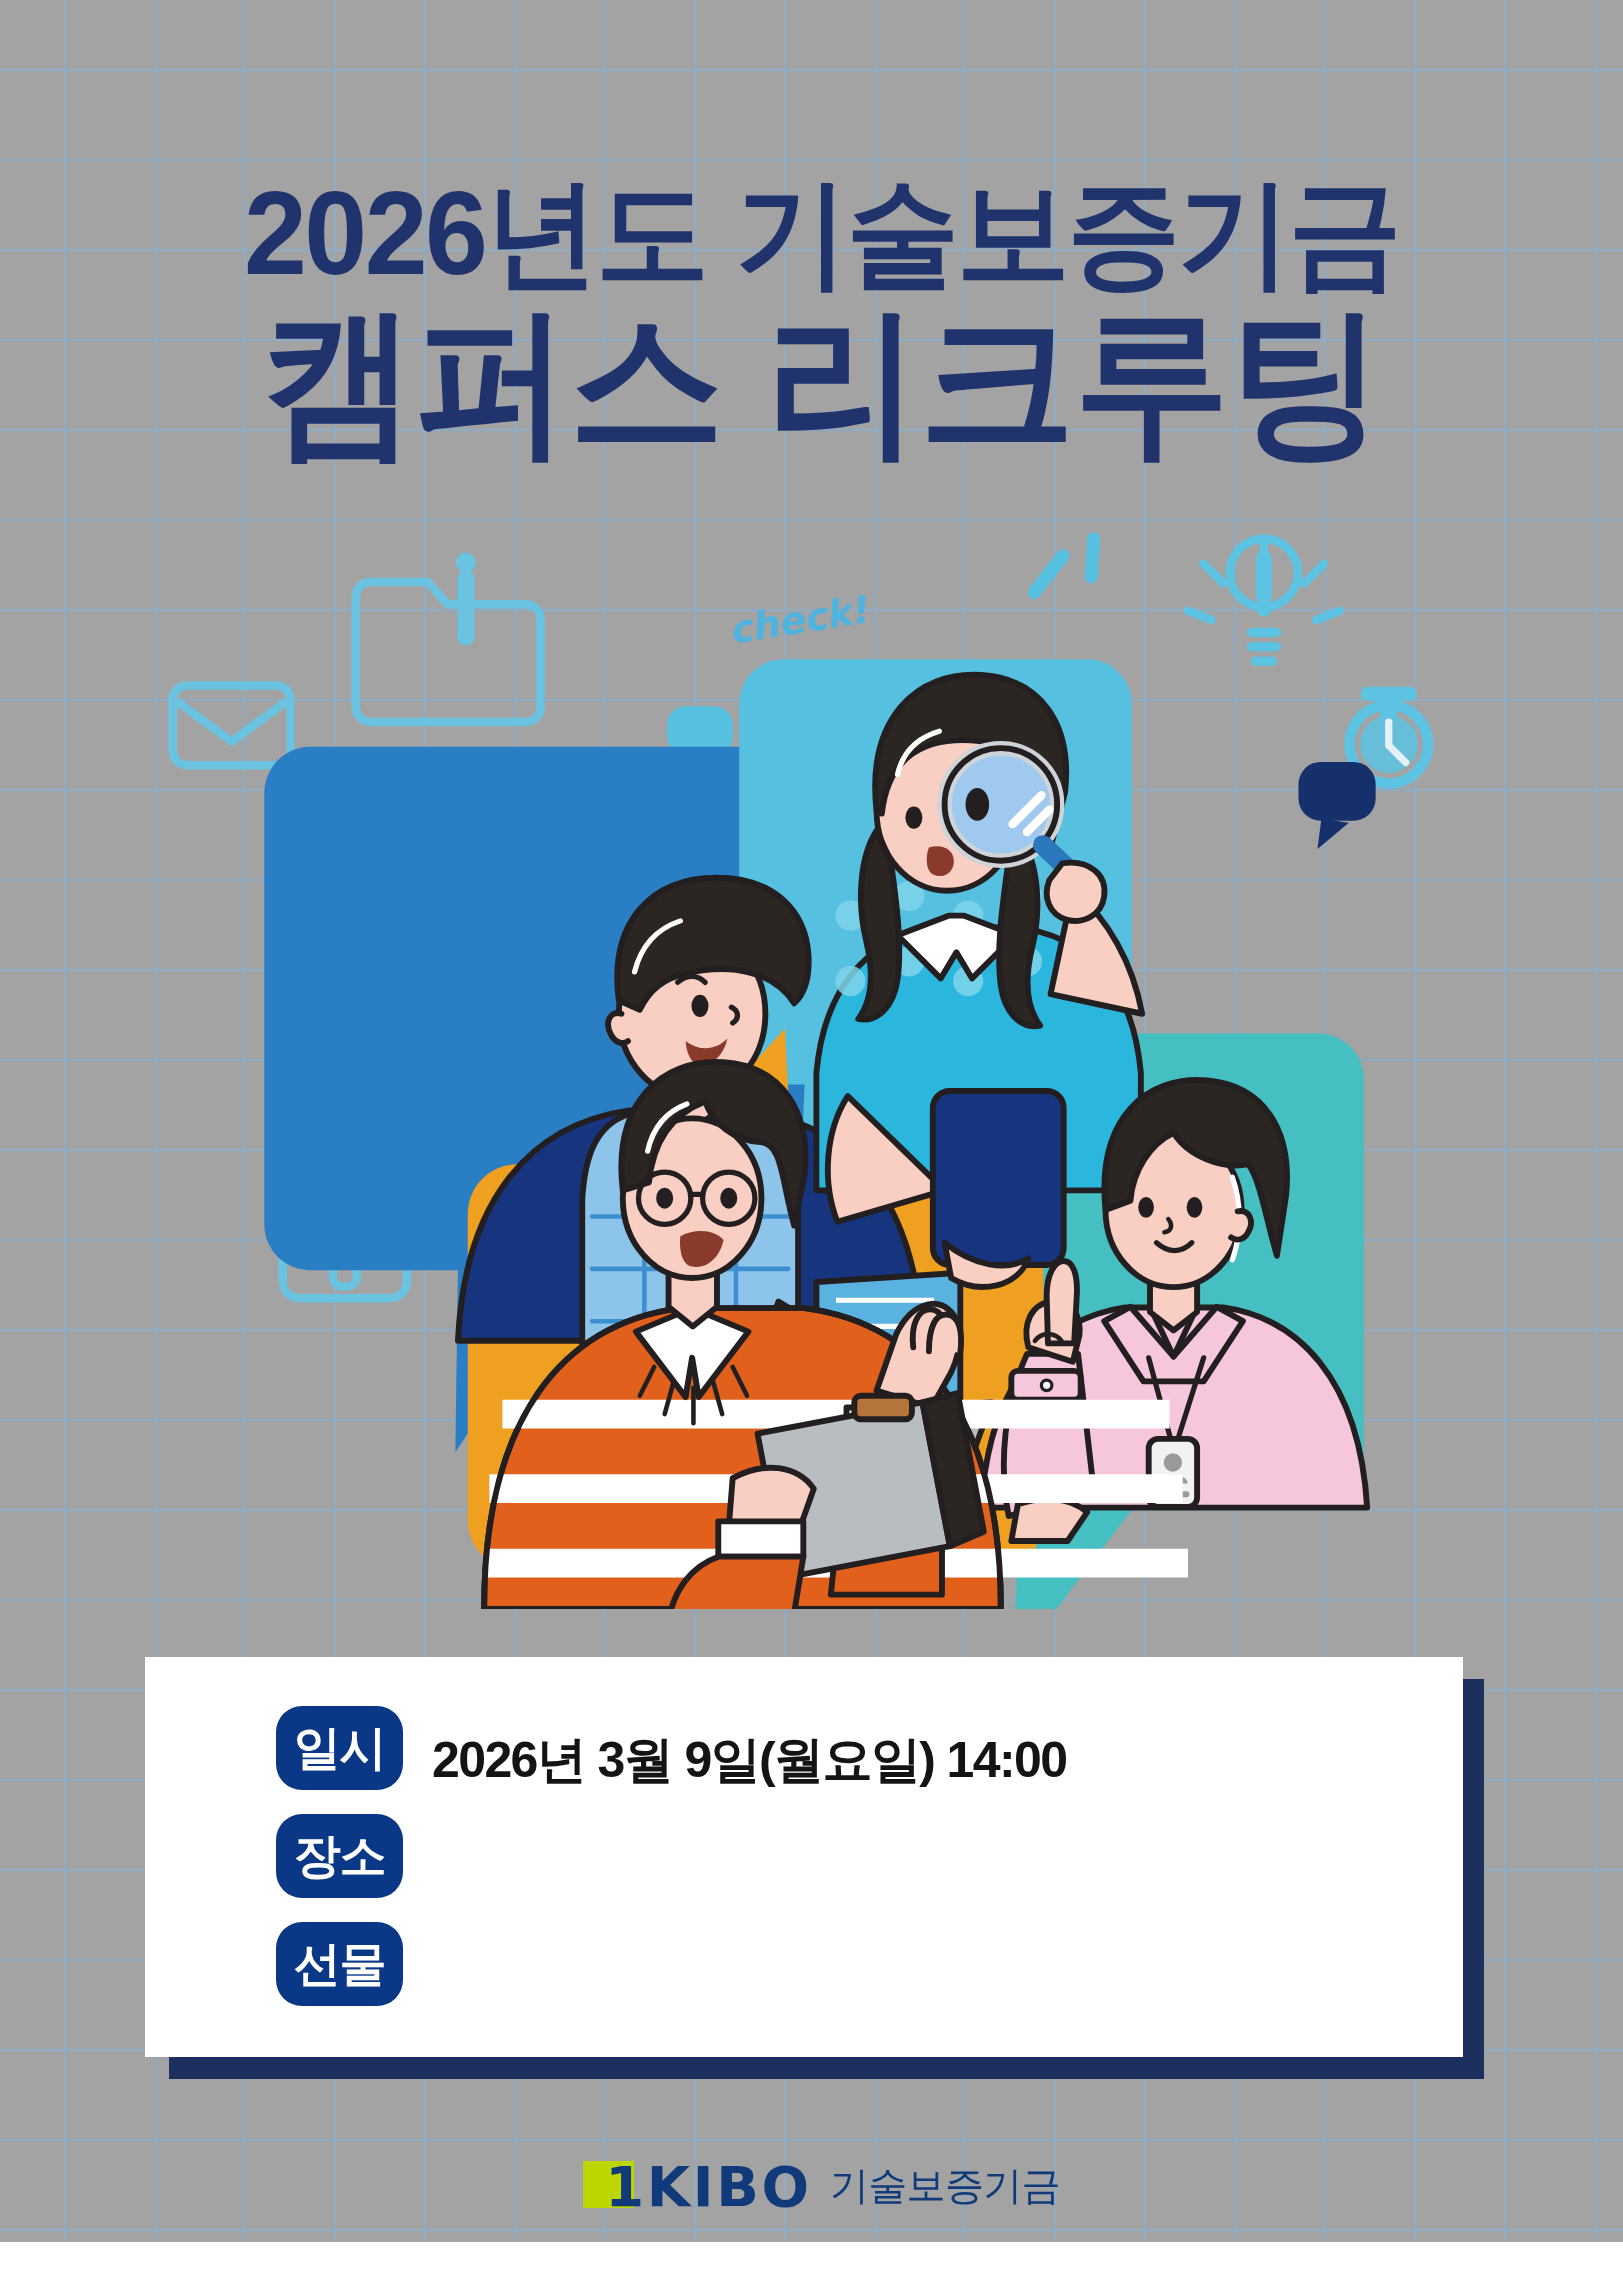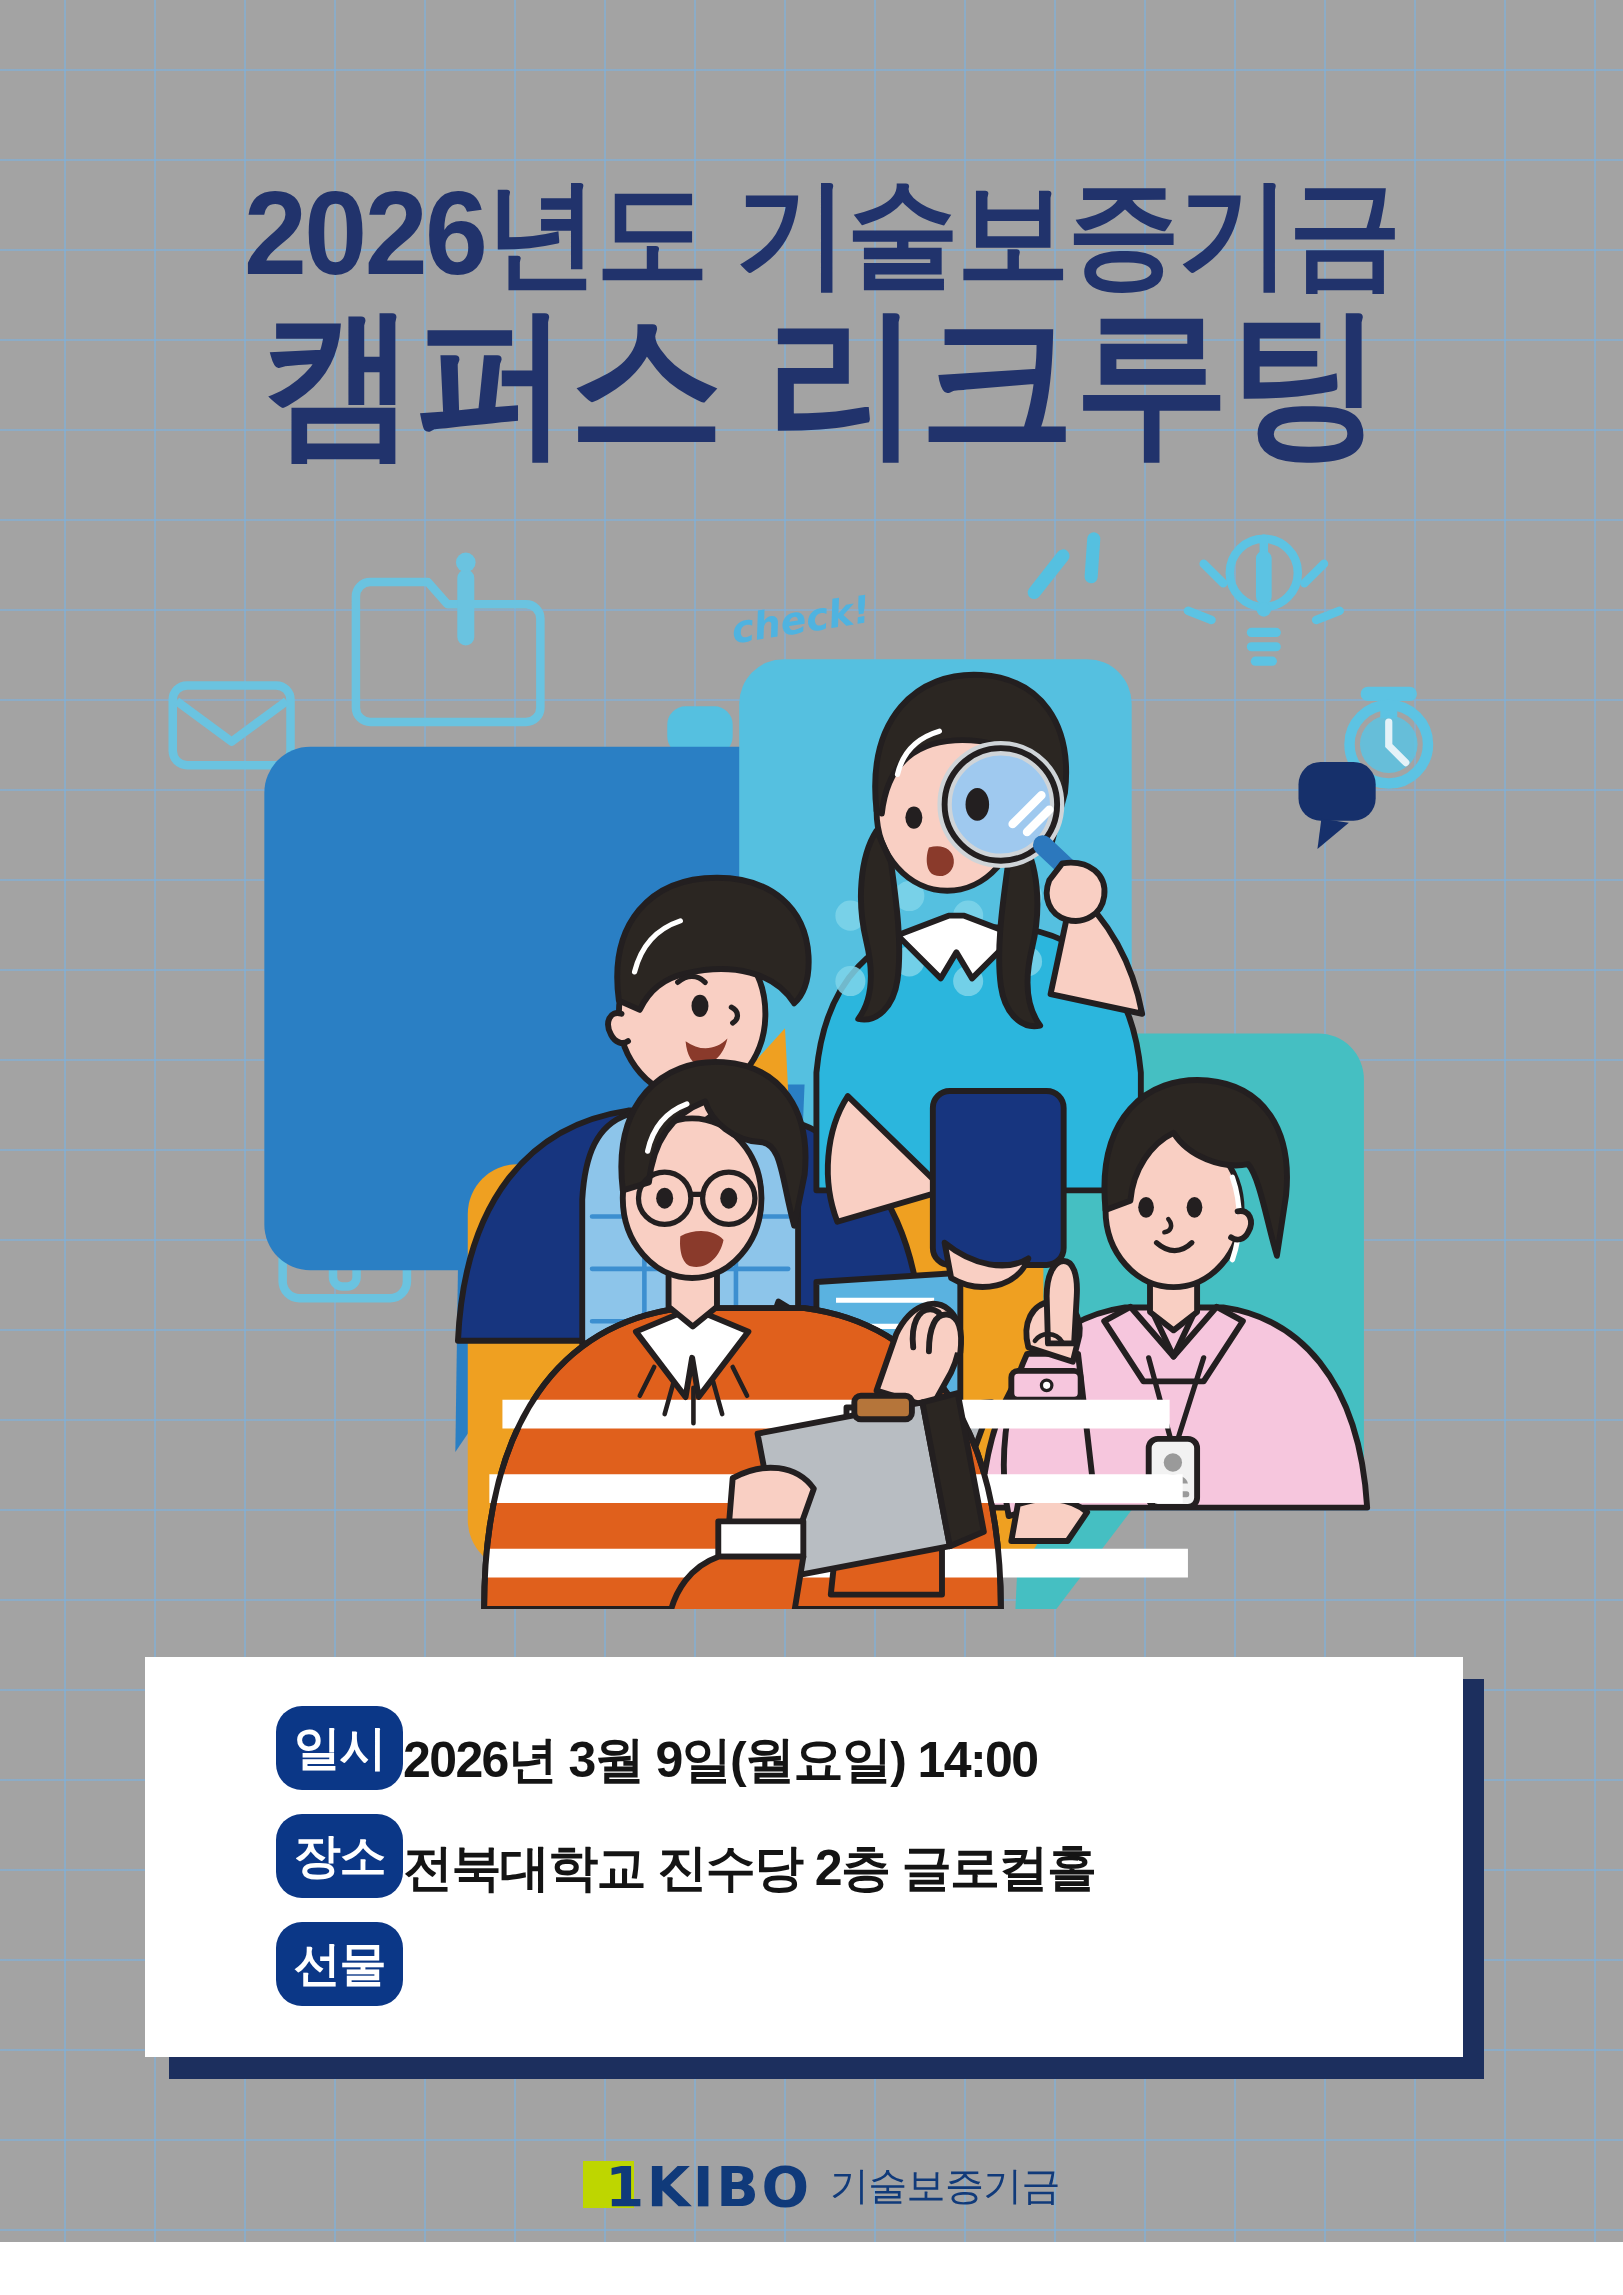--- a/index.html
+++ b/index.html
@@ -71,21 +71,21 @@
     width:1318px;height:400px;
     background:#ffffff;
   }
   #info-rows{
     position:absolute;
     left:131px;top:48px;
     display:flex;flex-direction:column;
     gap:22px;
   }
   .info-row{
-    display:flex;align-items:center;
+    display:flex;align-items:center;gap:29px;
     height:86px;
   }
   .info-pill{
     width:127px;height:84px;
     border-radius:26px;
     background:#0b3787;
     color:#ffffff;
     font-size:47px;font-weight:800;
     letter-spacing:-1.3px;
     display:flex;align-items:center;justify-content:center;
@@ -424,21 +424,20 @@
   <div id="info-card">
     <div id="info-rows">
 
       <div class="info-row">
         <div class="info-pill">일시</div>
         <div class="info-value">2026년 3월 9일(월요일) 14:00</div>
       </div>
 
       <div class="info-row">
         <div class="info-pill">장소</div>
-        <div class="info-value">전북대학교 진수당 2층 글로컬홀</div>
       </div>
 
       <div class="info-row">
         <div class="info-pill">선물</div>
       </div>
 
     </div>
   </div>
 
   <div id="footer-logo">

